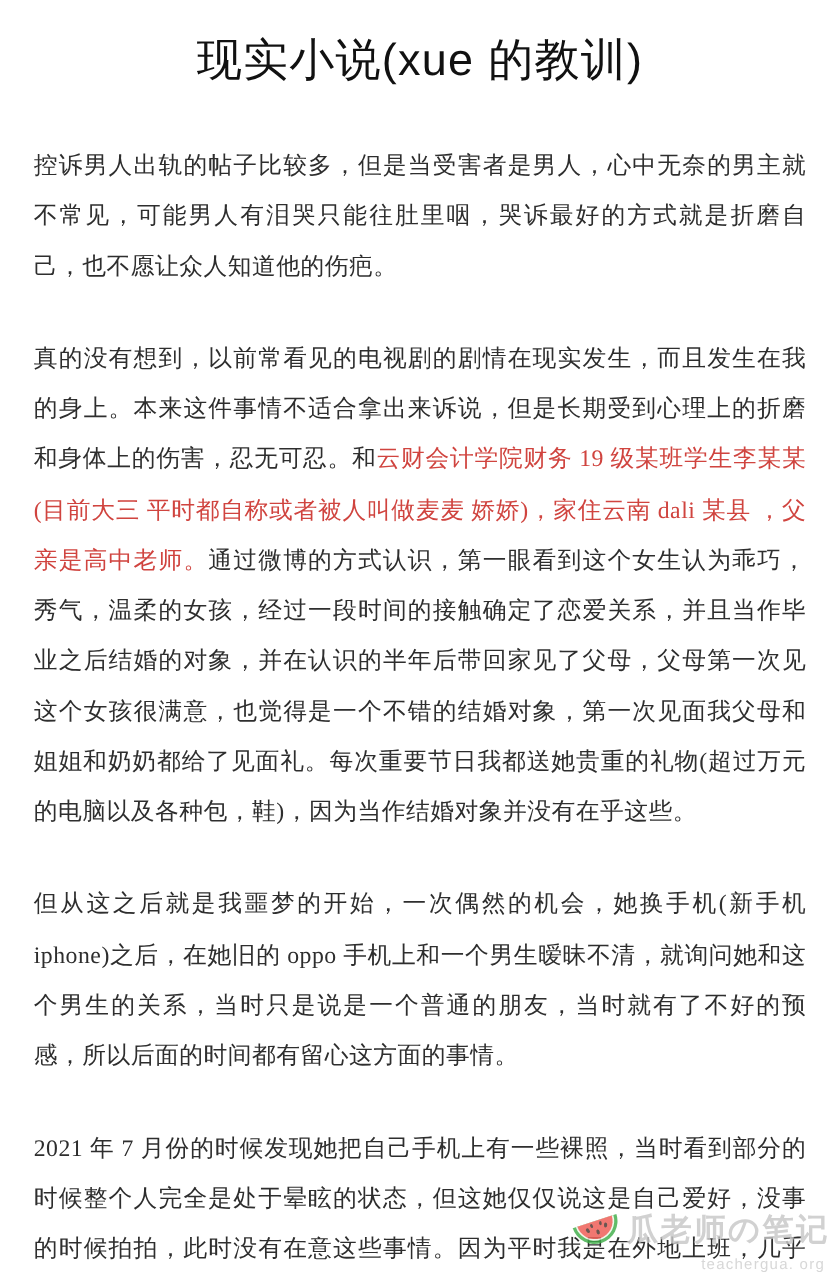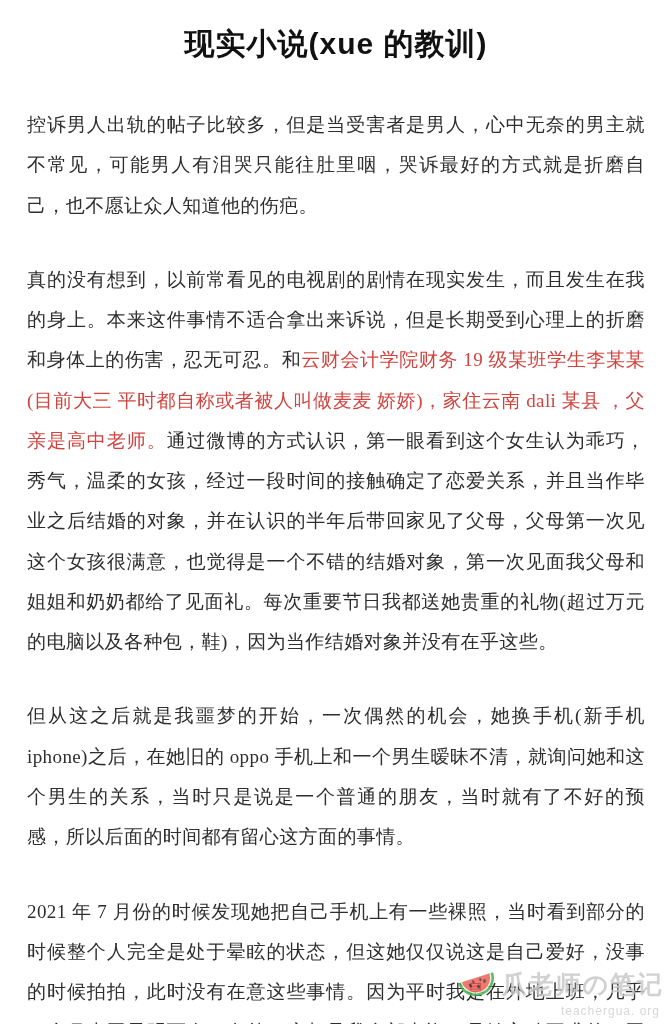--- a/index.html
+++ b/index.html
@@ -17,22 +17,22 @@
     overflow:hidden;
     position:relative;
   }
   .page{
     padding:10px 27px 0 27px;
     width:672px;height:1024px;
     overflow:hidden;
   }
   .doc-title{
     font-family:"Liberation Sans","DejaVu Sans",sans-serif;
-    font-weight:bold;
-    font-size:30px;
+    font-weight:normal;
+    font-size:36px;
     letter-spacing:1px;
     text-align:center;
     color:#111;
     margin:14px 0 40px 0;
   }
   p.para{
     font-size:19px;
     line-height:2.12;
     text-align:justify;
     letter-spacing:0.4px;

